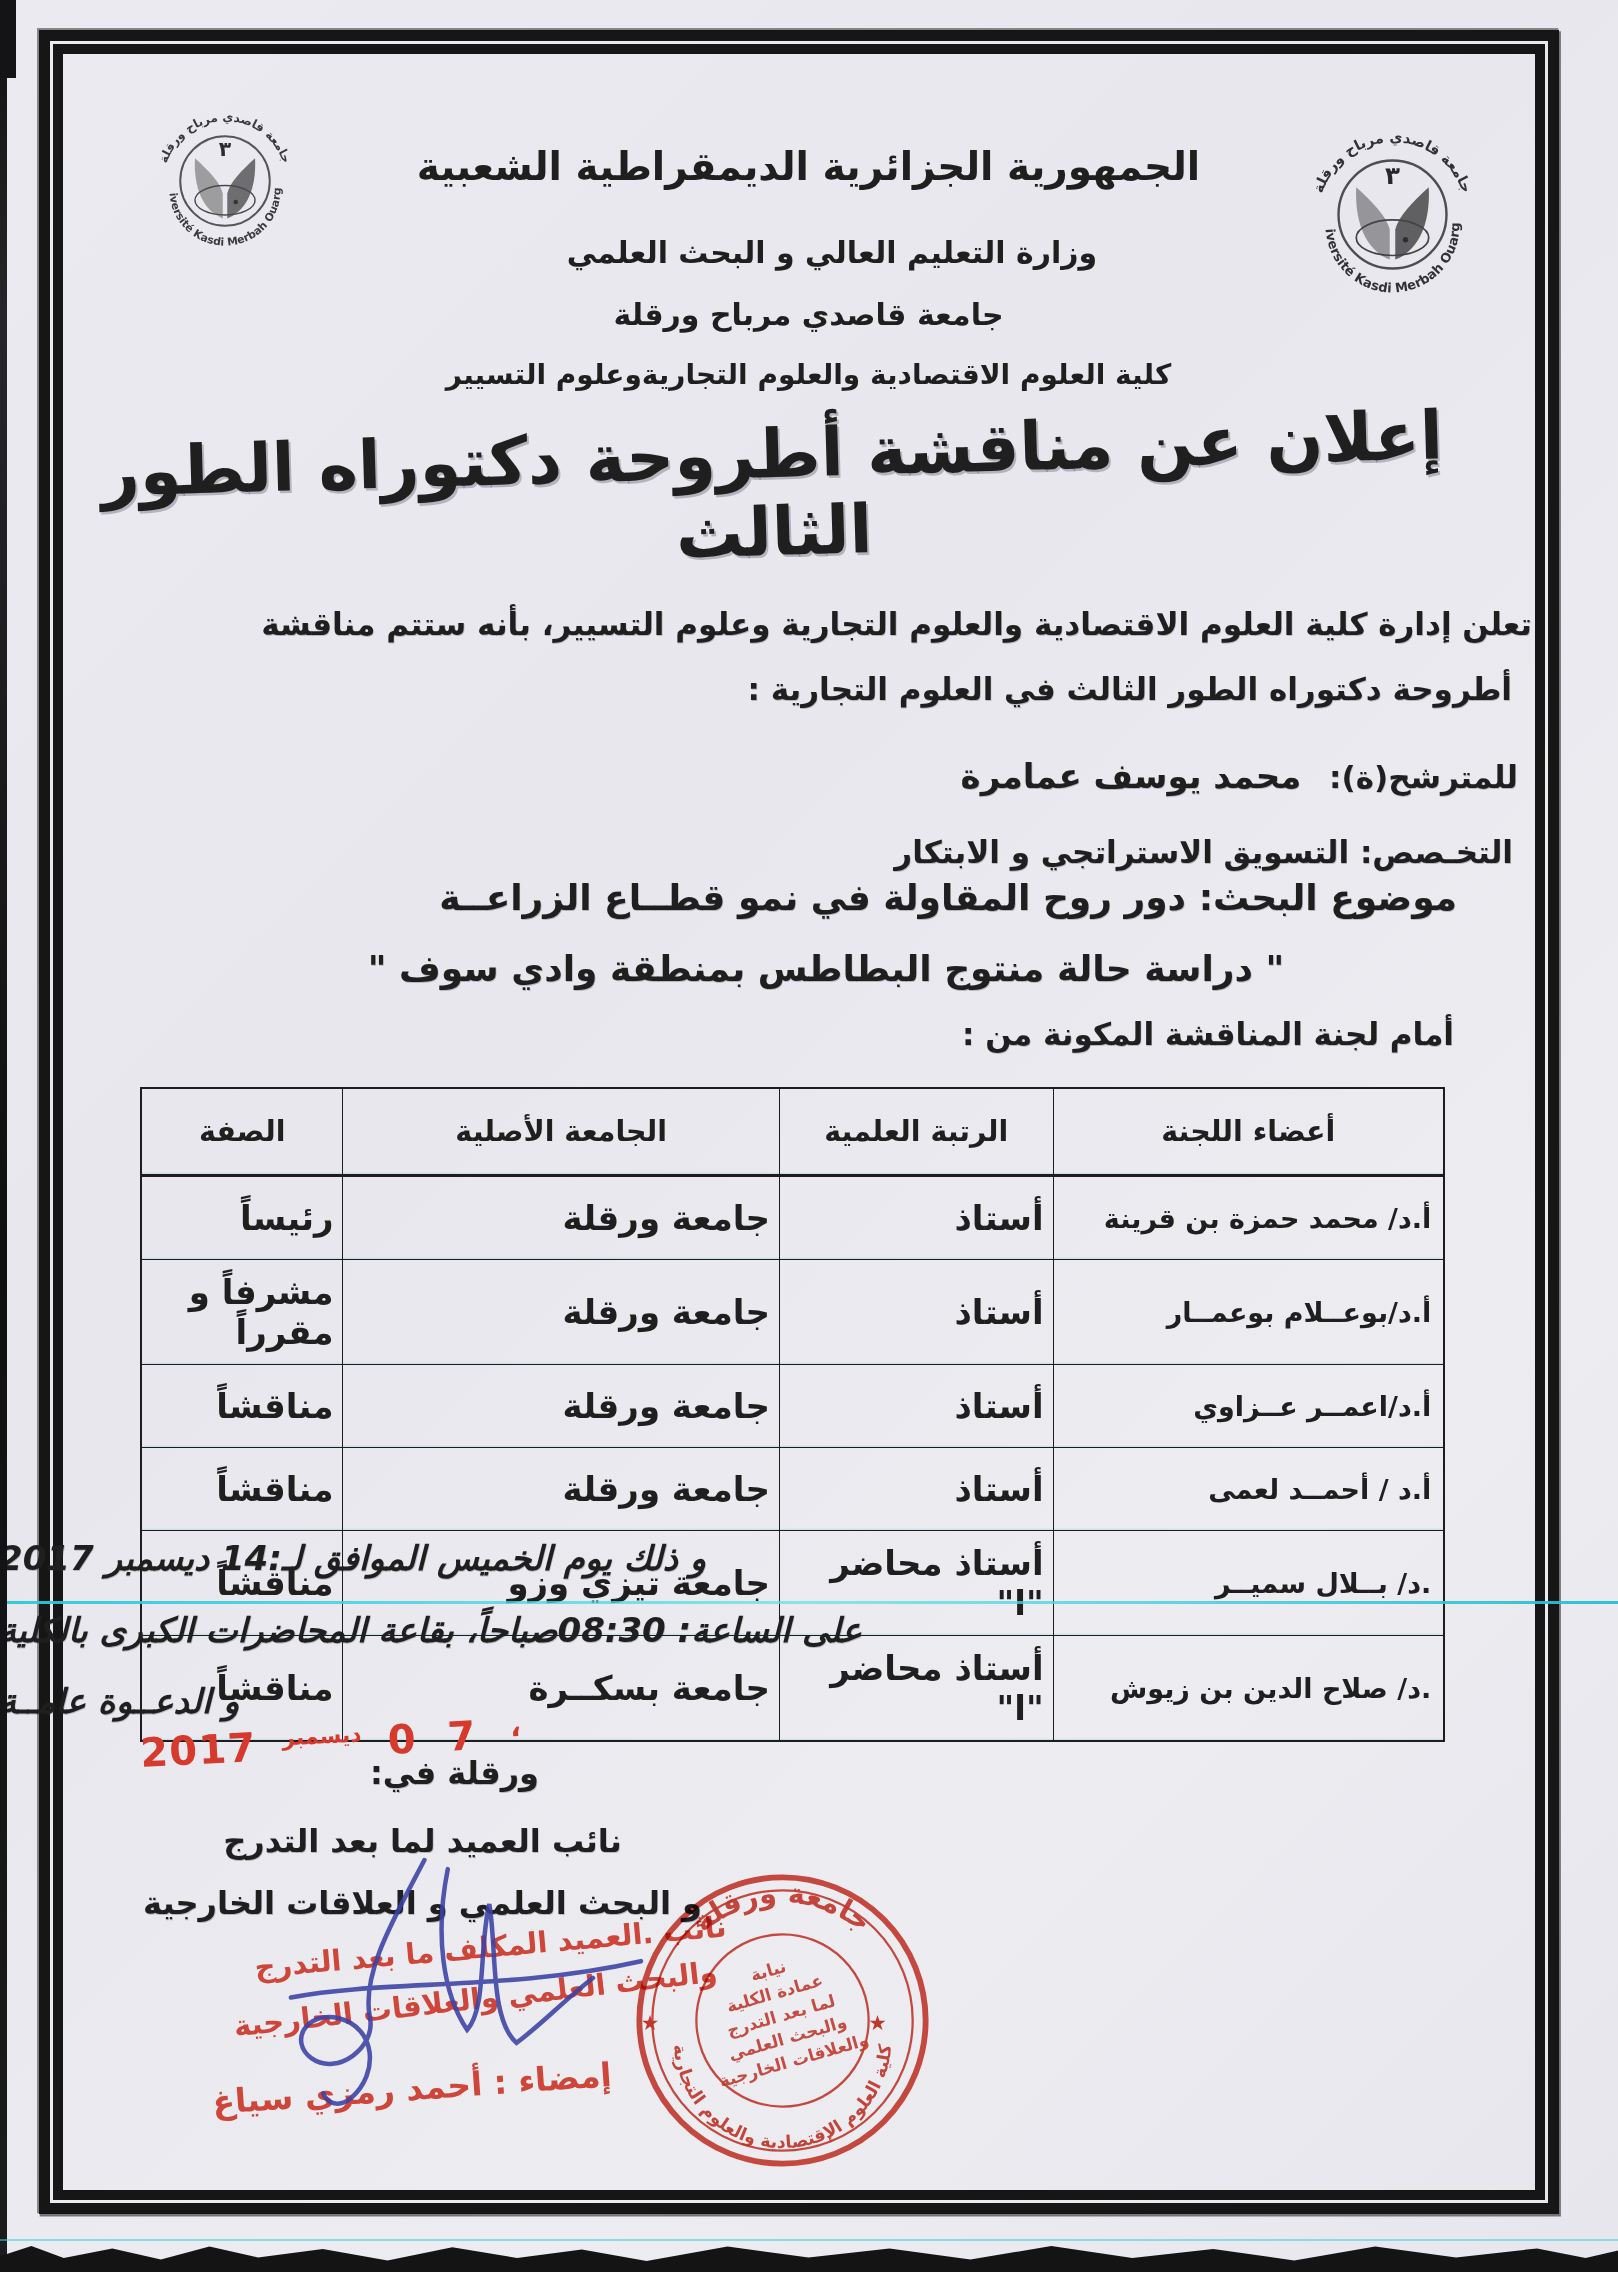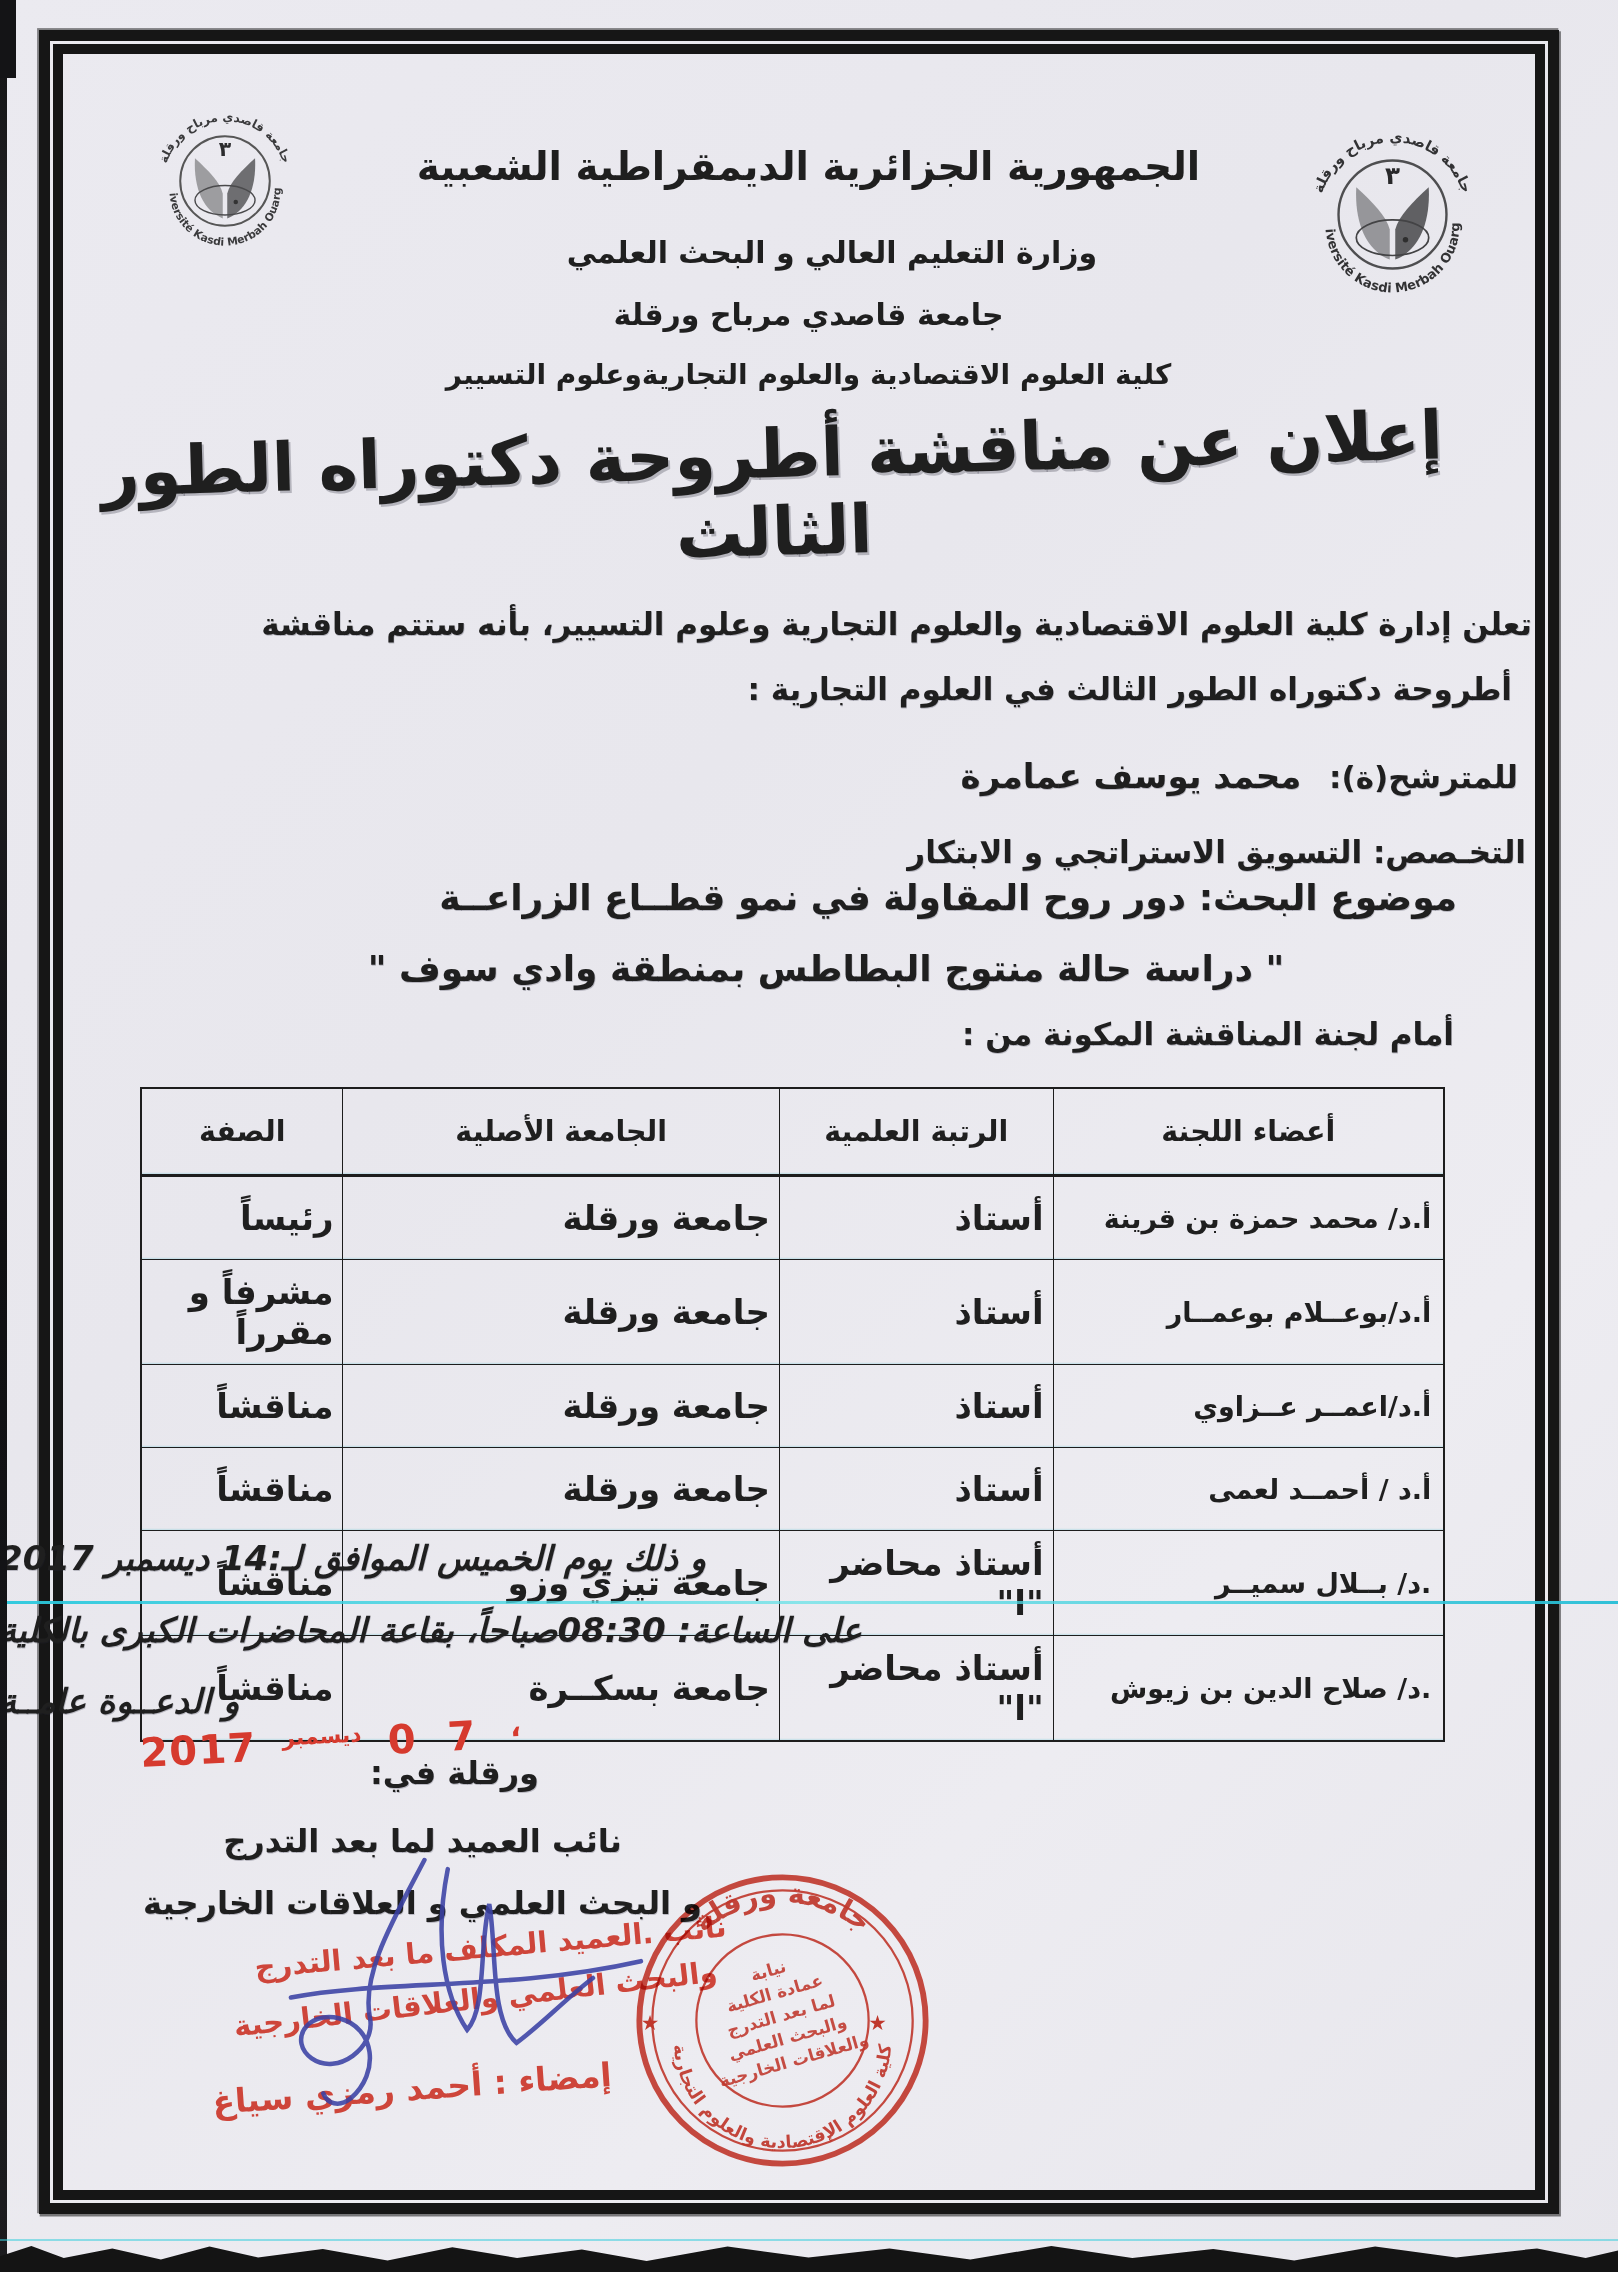--- a/index.html
+++ b/index.html
@@ -31,21 +31,21 @@
     transform:rotate(-1.6deg);text-shadow:1.9px 2.6px 0 rgba(25,25,40,.25);z-index:3;}
   .logo{z-index:4;}
   .logo-left{left:141px;top:96px;width:170px;height:170px;}
   .logo-right{left:1291px;top:112px;width:205px;height:205px;}
   
   .bline{font-weight:700;font-size:31px;z-index:3;text-shadow:0.6px 0.6px 0 rgba(40,40,60,.25);}
   .intro1{top:606px;right:86px;}
   .intro2{top:671px;right:106px;}
   .candidate{top:756px;right:100px;}
   .candidate .val{font-size:34px;margin-right:17px;}
-  .specialty{top:834px;right:92px;text-align:center;}
+  .specialty{top:834px;right:105px;text-align:center;}
   .topic{top:877px;right:161px;font-size:36px;}
   .case-study{top:948px;left:35px;right:0;text-align:center;font-size:36px;}
   .jury-intro{top:1016px;right:164px;}
   
   .jury-table{position:absolute;top:1087px;left:141px;width:1305px;border-collapse:collapse;table-layout:fixed;
     direction:rtl;z-index:3;border:2.6px solid #1d1d1d;}
   .jury-table th,.jury-table td{border:1.9px solid #1d1d1d;font-weight:700;padding:12px 9px;
     box-shadow:inset 0 -1.3px 0 rgba(86,198,214,.22);}
   .jury-table th{height:61px;font-size:28.5px;text-align:center;border-bottom-width:3.2px;}
   .jury-table td{height:58px;font-size:34px;}

